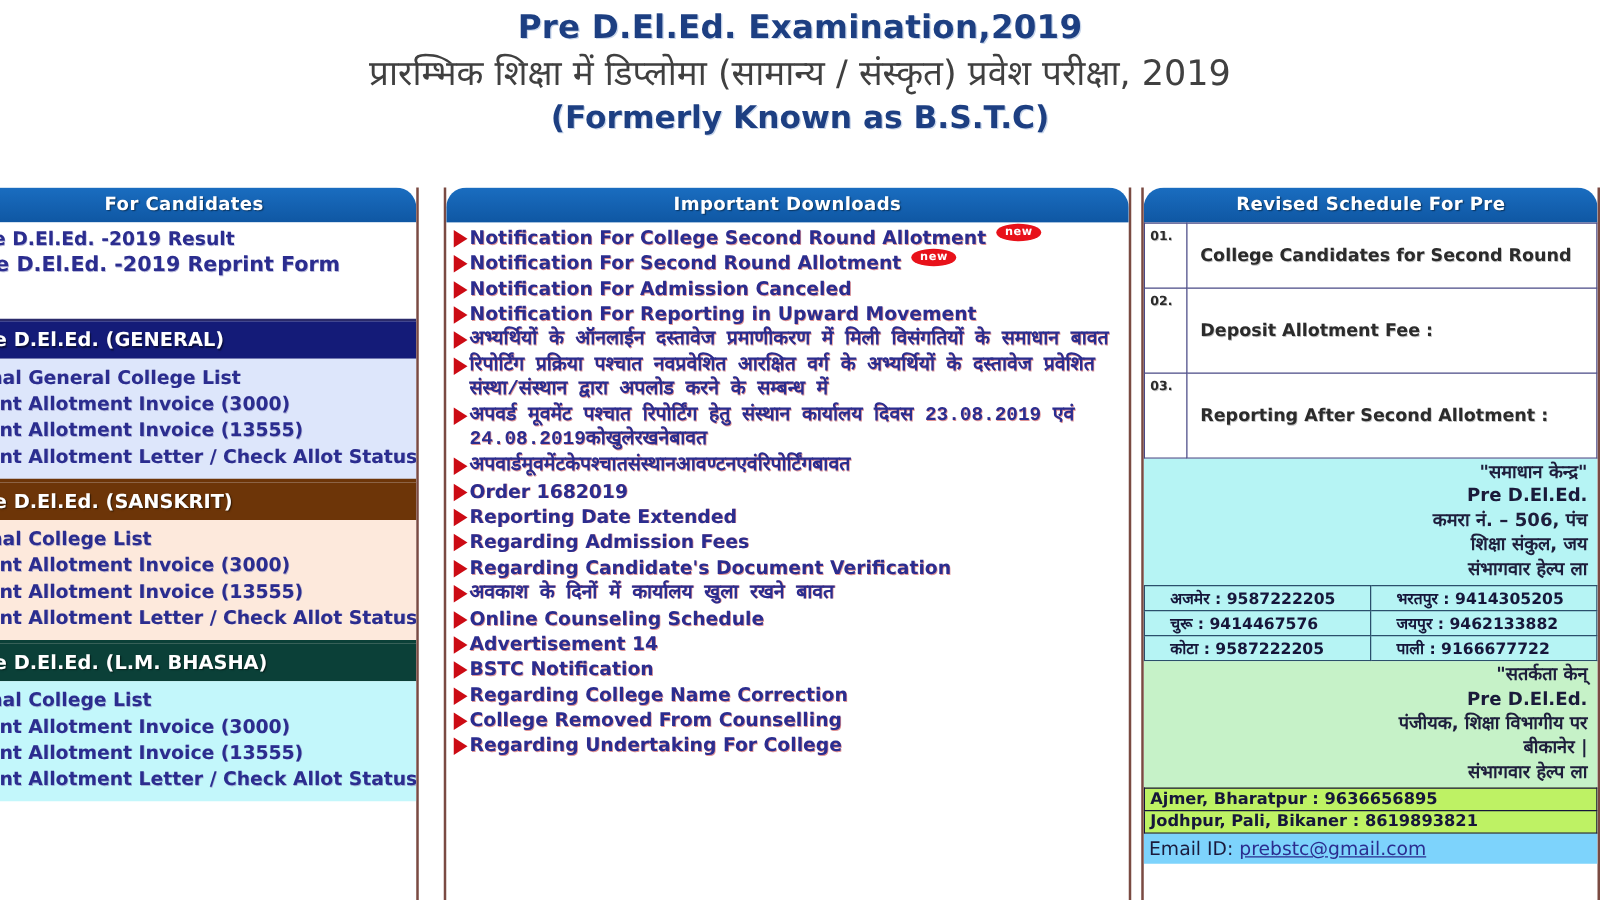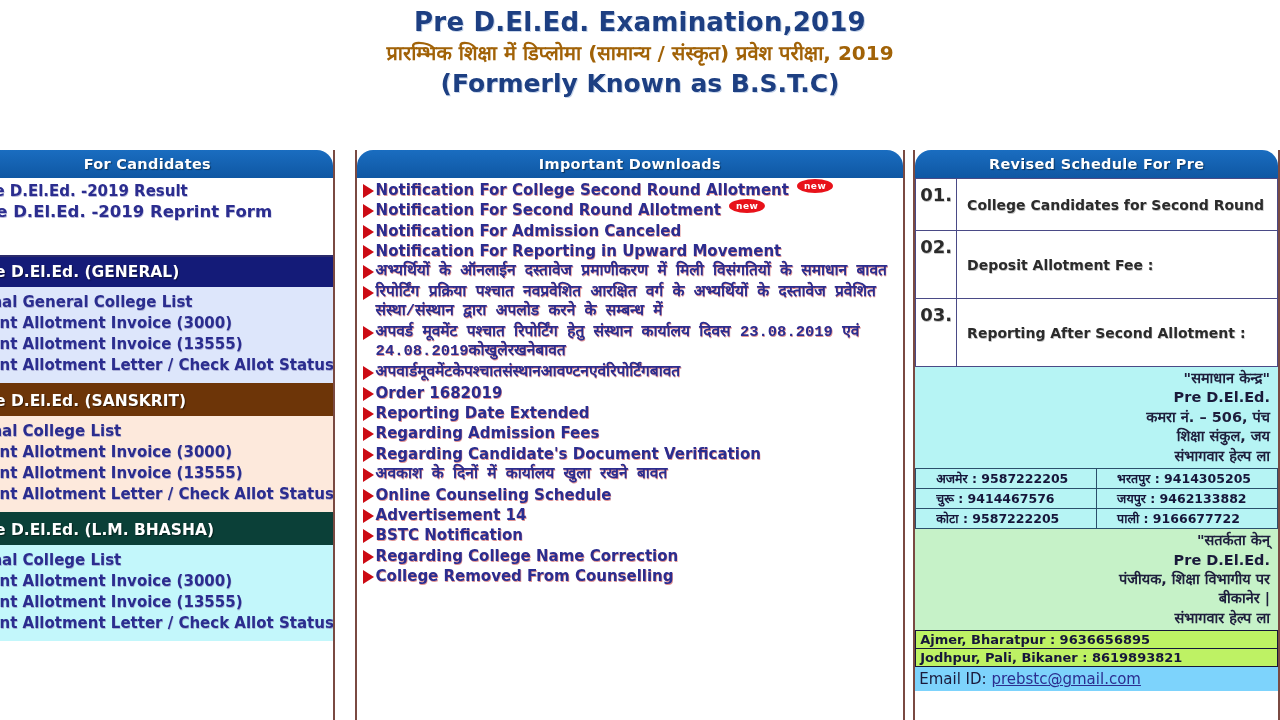--- a/index.html
+++ b/index.html
@@ -18,21 +18,21 @@
     padding-top: 6px;
     text-align: center;
     background: #ffffff;
   }
   .title-en-1 {
     font-size: 26px; font-weight: bold; color: #1d3f82;
     letter-spacing: .2px; line-height: 1.25;
     text-shadow: 1px 1px 0 #c9d6ea;
   }
   .title-hi {
-    font-size: 20px; font-weight: bold; color: #a16207;
+    font-size: 28px; font-weight: normal; color: #404040;
     line-height: 1.35; margin-top: 1px;
   }
   .title-en-2 {
     font-size: 25px; font-weight: bold; color: #1d3f82;
     line-height: 1.3; margin-top: 1px;
     text-shadow: 1px 1px 0 #c9d6ea;
   }
 
   
   .columns {
@@ -135,21 +135,21 @@
   
   .sched-table { width: 100%; border-collapse: collapse; }
   .sched-table td {
     border: 1px solid #4a4a86;
     font-size: 14px; color: #2b2b2b;
     font-weight: bold;
     text-shadow: .6px .6px 0 #c4c4c4;
     vertical-align: middle;
     padding: 6px 4px;
   }
-  .sched-table td.sno { width: 34px; font-size: 18px; vertical-align: top; padding-top: 5px; }
+  .sched-table td.sno { width: 34px; font-size: 10px; vertical-align: top; padding-top: 5px; }
   .sched-table td.desc { white-space: nowrap; padding-left: 10px; }
   .sched-r1 { height: 52px; }
   .sched-r2 { height: 68px; }
   .sched-r3 { height: 68px; }
 
   .center-box {
     text-align: right;
     padding: 2px 8px 2px 4px;
     font-size: 14.5px; font-weight: bold; color: #1e1e3c;
     line-height: 1.34;
@@ -316,20 +316,24 @@
         <div class="dl-item">
           <span class="bullet-tri"></span>
           <span class="dl-text en">Regarding College Name Correction</span>
         </div>
 
         <div class="dl-item">
           <span class="bullet-tri"></span>
           <span class="dl-text en">College Removed From Counselling</span>
         </div>
 
+        <div class="dl-item">
+          <span class="bullet-tri"></span>
+          <span class="dl-text en">Regarding Undertaking For College</span>
+        </div>
 
       </div>
     </div>
 
     <div class="panel col-right">
       <div class="panel-head">Revised Schedule For Pre</div>
 
       <table class="sched-table">
         <tbody>
             <tr class="sched-r1">

